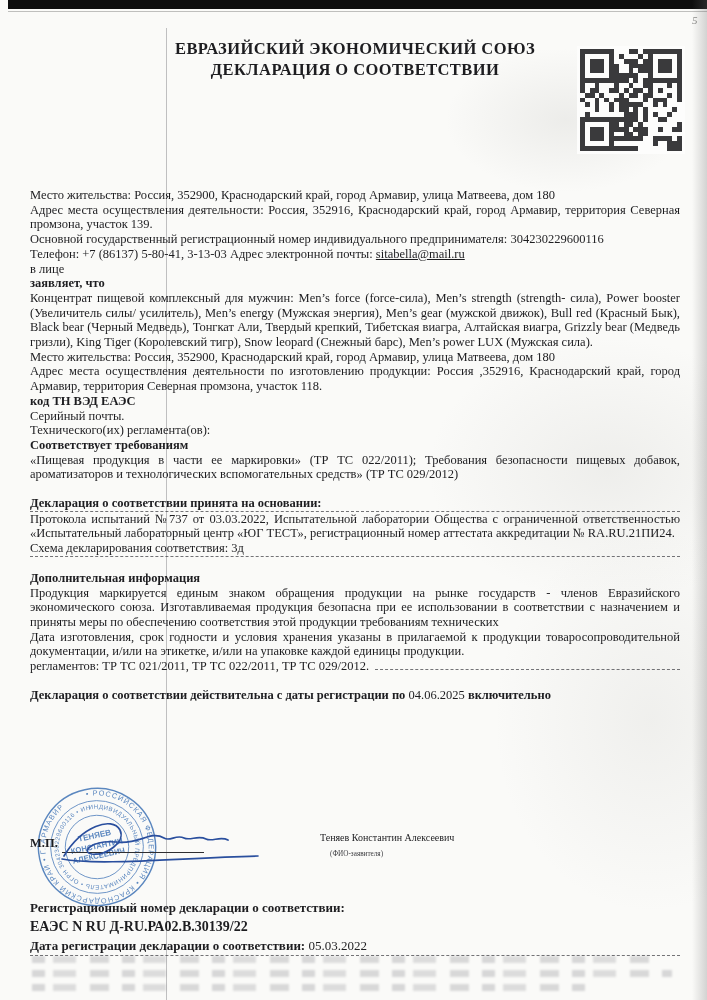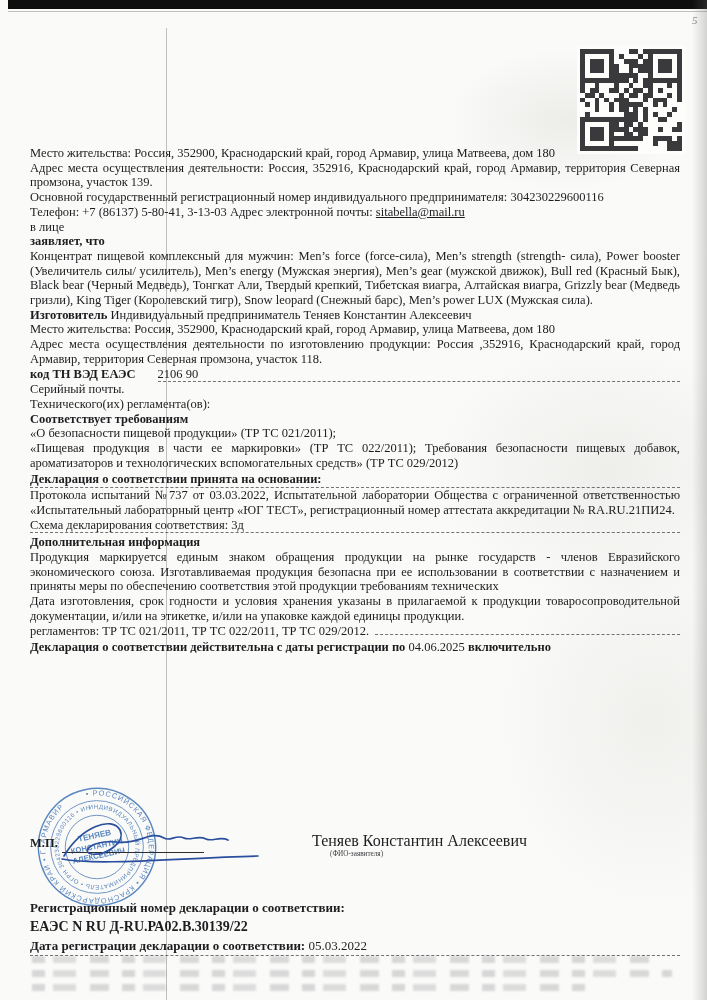--- a/index.html
+++ b/index.html
@@ -29,29 +29,29 @@
   .content { position:absolute; top:38px; left:30px; width:650px; }
   .title { text-align:center; font-weight:bold; font-size:16.5px; line-height:21px; letter-spacing:.4px; }
   .body-text { font-size:12.5px; line-height:14.7px; }
   .para { text-align:justify; margin:0; }
   .b { font-weight:bold; }
   .row { display:flex; align-items:baseline; }
   .dash-under { border-bottom:1px dashed rgba(70,70,75,.75); }
   .fill { flex:1; }
   .email { text-decoration:underline; }
   .applicant-block { margin-top:108px; }
-  .gap-s { margin-top:2px; }
+  .gap-s { margin-top:14px; }
   .tnved-rest { flex:1; display:flex; margin-left:22px; border-bottom:1px dashed rgba(70,70,75,.75); }
 
   .sig-area { position:absolute; top:786px; left:30px; width:650px; height:116px; }
   .stamp { position:absolute; left:6px; top:0px; width:122px; height:122px; transform:rotate(-12deg); opacity:.88; }
   .signature-svg { position:absolute; left:28px; top:26px; width:210px; height:58px; }
   .mp-label { position:absolute; left:0px; top:50px; font-weight:bold; font-size:12.5px; }
   .sig-line { position:absolute; left:32px; top:66px; width:142px; border-bottom:1.4px solid #2e2e31; }
-  .signer-name { position:absolute; left:282px; top:46px; font-size:16px; }
+  .signer-name { position:absolute; left:290px; top:46px; font-size:10px; }
   .signer-caption { position:absolute; left:300px; top:64px; font-size:7.2px; color:#3c3c40; }
 
   .reg-area { position:absolute; top:898px; left:30px; width:650px; font-size:13px; line-height:19px; }
   .reg-number { font-weight:bold; font-size:14px; }
 
   .ghost { position:absolute; left:32px; height:7px; filter:blur(1.1px); opacity:.4;
     background:repeating-linear-gradient(90deg, rgba(75,75,85,.5) 0 13px, rgba(75,75,85,0) 13px 21px,
       rgba(75,75,85,.42) 21px 44px, rgba(75,75,85,0) 44px 58px, rgba(75,75,85,.48) 58px 77px, rgba(75,75,85,0) 77px 90px); }
   .g1 { top:956px; width:620px; }
   .g2 { top:970px; width:640px; }
@@ -304,54 +304,53 @@
       <div style="grid-row:21;grid-column:9"></div>
       <div style="grid-row:21;grid-column:10"></div>
       <div style="grid-row:21;grid-column:11"></div>
       <div style="grid-row:21;grid-column:12"></div>
       <div style="grid-row:21;grid-column:19"></div>
       <div style="grid-row:21;grid-column:20"></div>
       <div style="grid-row:21;grid-column:21"></div>
     </div>
 
   <div class="content body-text">
+    <div class="title">
+      <div>ЕВРАЗИЙСКИЙ ЭКОНОМИЧЕСКИЙ СОЮЗ</div>
+      <div>ДЕКЛАРАЦИЯ О СООТВЕТСТВИИ</div>
+    </div>
 
     <div class="applicant-block">
       <p class="para">Место жительства: Россия, 352900, Краснодарский край, город Армавир, улица Матвеева, дом 180</p>
       <p class="para">Адрес места осуществления деятельности: Россия, 352916, Краснодарский край, город Армавир, территория Северная промзона, участок 139.</p>
       <p class="para">Основной государственный регистрационный номер индивидуального предпринимателя: 304230229600116</p>
       <p class="para"><span>Телефон: +7 (86137) 5-80-41, 3-13-03 Адрес электронной почты:</span> <span class="email">sitabella@mail.ru</span></p>
       <p class="para">в лице</p>
     </div>
 
     <div>
       <p class="para b">заявляет, что</p>
       <p class="para">Концентрат пищевой комплексный для мужчин: Men’s force (force-сила), Men’s strength (strength- сила), Power booster (Увеличитель силы/ усилитель), Men’s energy (Мужская энергия), Men’s gear (мужской движок), Bull red (Красный Бык), Black bear (Черный Медведь), Тонгкат Али, Твердый крепкий, Тибетская виагра, Алтайская виагра, Grizzly bear (Медведь гризли), King Tiger (Королевский тигр), Snow leopard (Снежный барс), Men’s power LUX (Мужская сила).</p>
     </div>
 
     <div>
-      <p class="para"><span class="b">Изготовитель</span> <span>Индивидуальный предприниматель Теняев Константин Алексеевич</span></p>
       <p class="para">Место жительства: Россия, 352900, Краснодарский край, город Армавир, улица Матвеева, дом 180</p>
       <p class="para">Адрес места осуществления деятельности по изготовлению продукции: Россия ,352916, Краснодарский край, город Армавир, территория Северная промзона, участок 118.</p>
     </div>
 
     <div>
       <div class="row">
         <span class="b">код ТН ВЭД ЕАЭС</span>
-        <span class="tnved-rest">
-            <span>2106 90</span>
-          </span>
       </div>
       <p class="para">Серийный почты.</p>
     </div>
 
     <div>
       <p class="para">Технического(их) регламента(ов):</p>
       <p class="para b">Соответствует требованиям</p>
-      <p class="para">«О безопасности пищевой продукции» (ТР ТС 021/2011);</p>
       <p class="para">«Пищевая продукция в части ее маркировки» (ТР ТС 022/2011); Требования безопасности пищевых добавок, ароматизаторов и технологических вспомогательных средств» (ТР ТС 029/2012)</p>
     </div>
 
     <div>
       <div class="row dash-under gap-s">
         <span class="b">Декларация о соответствии принята на основании:</span>
         <span class="fill"></span>
       </div>
       <p class="para">Протокола испытаний №737 от 03.03.2022, Испытательной лаборатории Общества с ограниченной ответственностью «Испытательный лабораторный центр «ЮГ ТЕСТ», регистрационный номер аттестата аккредитации № RA.RU.21ПИ24.</p>
       <div class="row dash-under">

